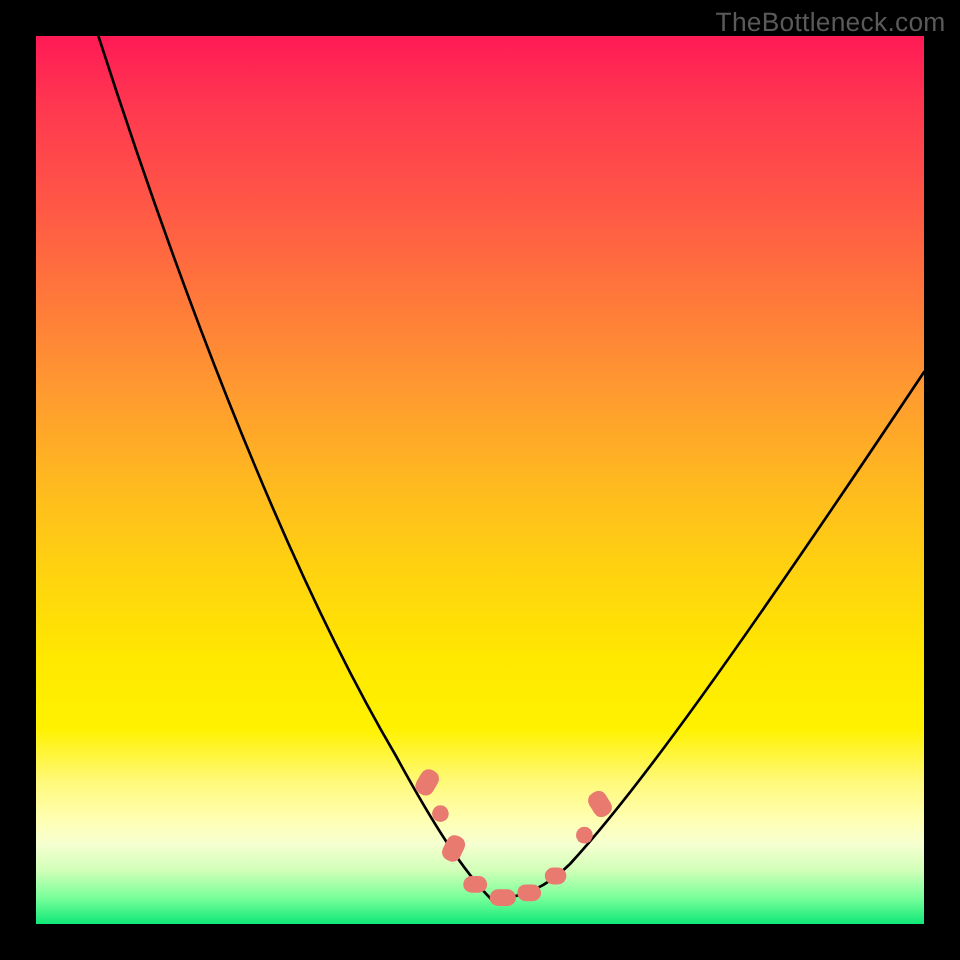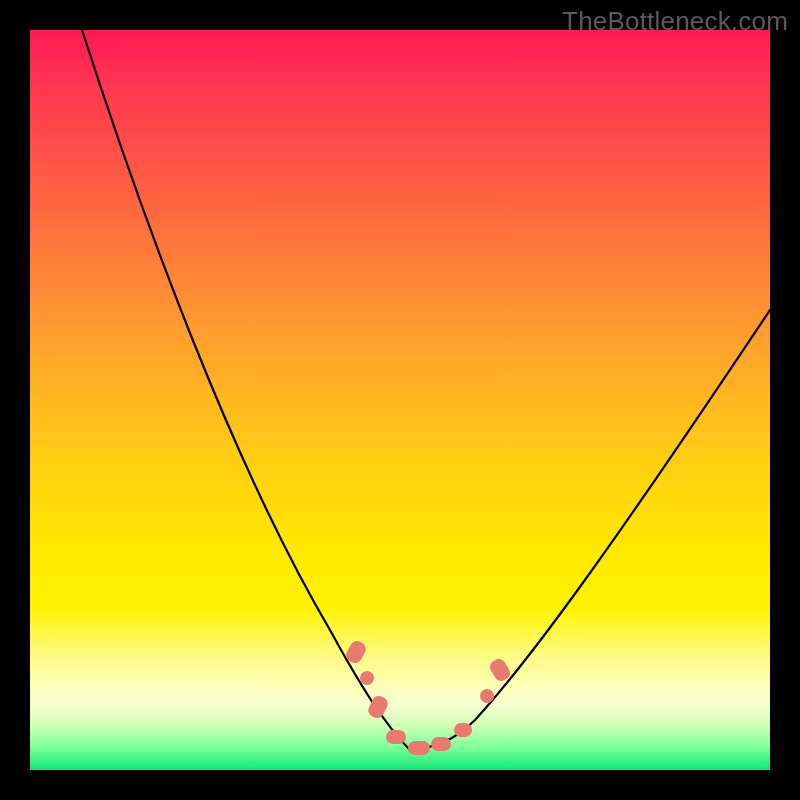--- a/index.html
+++ b/index.html
@@ -78,21 +78,21 @@
   }
   .marker.wide {
     height: 14px;
     border-radius: 7px;
   }
   .watermark {
     position: absolute;
     top: 6px;
     right: 12px;
     color: #5a5a5a;
-    font-size: 26px;
+    font-size: 22px;
     font-weight: 500;
     letter-spacing: 0.2px;
   }
 </style>
 </head>
 <body>
 
 <div class="frame">
 
   <div class="plot">

